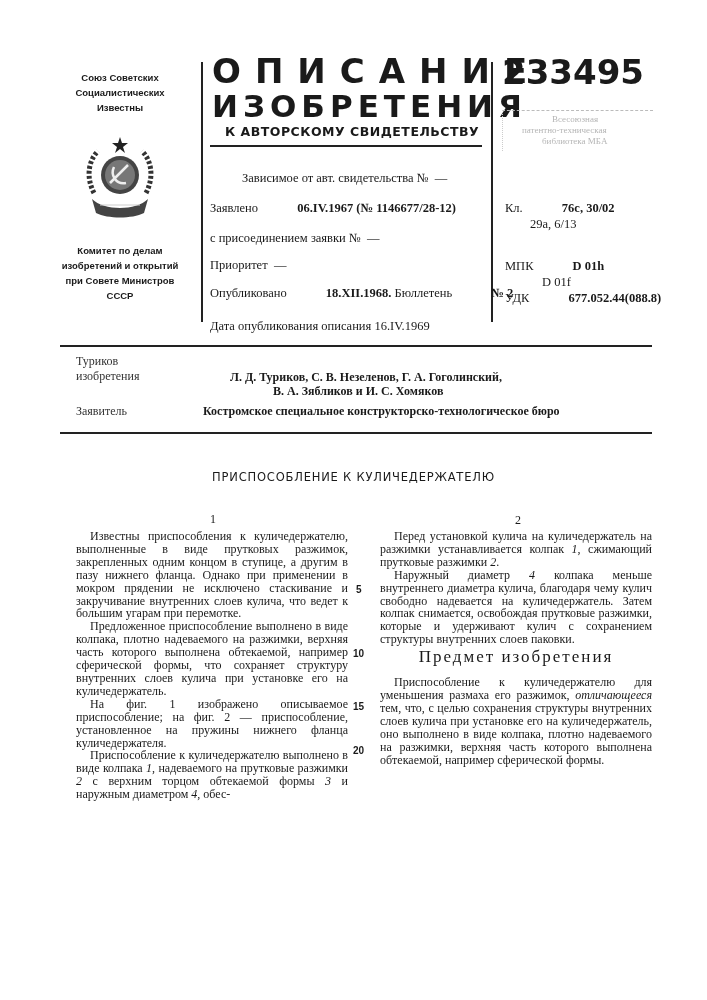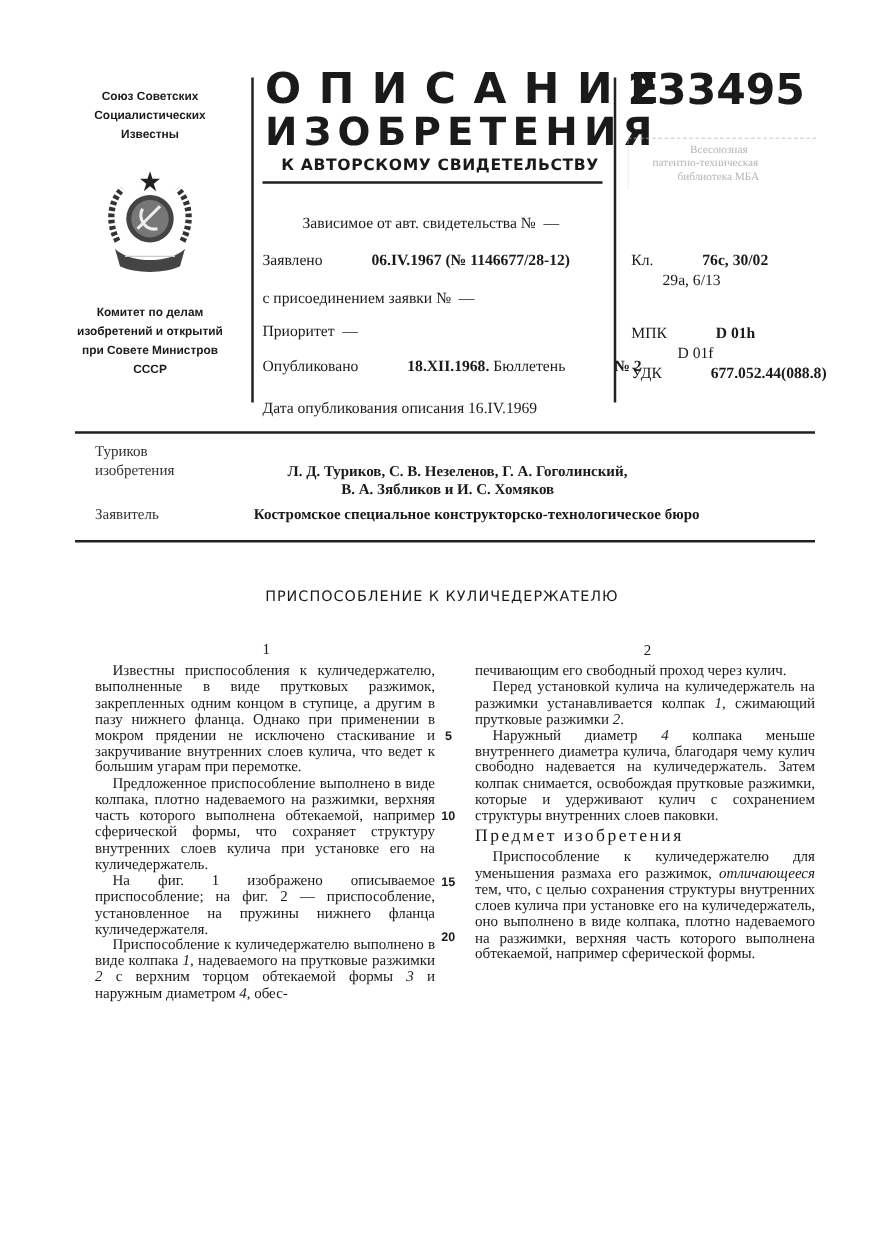--- a/index.html
+++ b/index.html
@@ -19,21 +19,21 @@
   .meta { font-size: 12.5px; line-height: 16px; }
   .meta b { font-weight: bold; margin-left: 36px; }
   .hr-wide { left: 60px; width: 592px; height: 2px; background: #222; }
   .label { font-size: 12px; line-height: 15px; color: #333; }
   .authors { font-weight: bold; font-size: 12px; line-height: 15px; }
   .doc-title { left: 0; width: 707px; top: 470px; text-align: center; font-family: "DejaVu Sans", sans-serif; font-size: 11.5px; letter-spacing: 0.8px; }
   .colnum { font-size: 12px; }
   .col { width: 272px; font-size: 12px; line-height: 12.9px; text-align: justify; }
   .col p { margin: 0; text-indent: 14px; }
   .linenum { font-family: "Liberation Sans", sans-serif; font-weight: bold; font-size: 10px; }
-  .section-head { letter-spacing: 2px; font-size: 14px; margin: 5px 0 2px 0; }
+  .section-head { text-align: center; letter-spacing: 2px; font-size: 17px; margin: 5px 0 12px 0; }
   i { font-style: italic; }
 </style>
 </head>
 <body>
 
 <div class="abs left-col">
   <div>Союз Советских</div>
   <div>Социалистических</div>
   <div>Известны</div>
   <svg class="emblem" viewBox="0 0 80 90">
@@ -123,18 +123,17 @@
   <p>На фиг. 1 изображено описываемое приспособление; на фиг. 2 — приспособление, установленное на пружины нижнего фланца куличедержателя.</p>
   <p><span>Приспособление к куличедержателю выполнено в виде колпака </span><i>1</i><span>, надеваемого на прутковые разжимки </span><i>2</i><span> с верхним торцом обтекаемой формы </span><i>3</i><span> и наружным диаметром </span><i>4</i><span>, обес-</span></p>
 </div>
 
 <div class="abs linenum" style="left:356px; top:584px;">5</div>
 <div class="abs linenum" style="left:353px; top:648px;">10</div>
 <div class="abs linenum" style="left:353px; top:701px;">15</div>
 <div class="abs linenum" style="left:353px; top:745px;">20</div>
 
 <div class="abs col" style="left:380px; top:530px;">
-  <p style="text-indent:0;">печивающим его свободный проход через кулич.</p>
   <p><span>Перед установкой кулича на куличедержатель на разжимки устанавливается колпак </span><i>1</i><span>, сжимающий прутковые разжимки </span><i>2</i><span>.</span></p>
   <p><span>Наружный диаметр </span><i>4</i><span> колпака меньше внутреннего диаметра кулича, благодаря чему кулич свободно надевается на куличедержатель. Затем колпак снимается, освобождая прутковые разжимки, которые и удерживают кулич с сохранением структуры внутренних слоев паковки.</span></p>
   <div class="section-head">Предмет изобретения</div>
   <p><span>Приспособление к куличедержателю для уменьшения размаха его разжимок, </span><i>отличающееся</i><span> тем, что, с целью сохранения структуры внутренних слоев кулича при установке его на куличедержатель, оно выполнено в виде колпака, плотно надеваемого на разжимки, верхняя часть которого выполнена обтекаемой, например сферической формы.</span></p>
 </div>
 
 </body></html>

